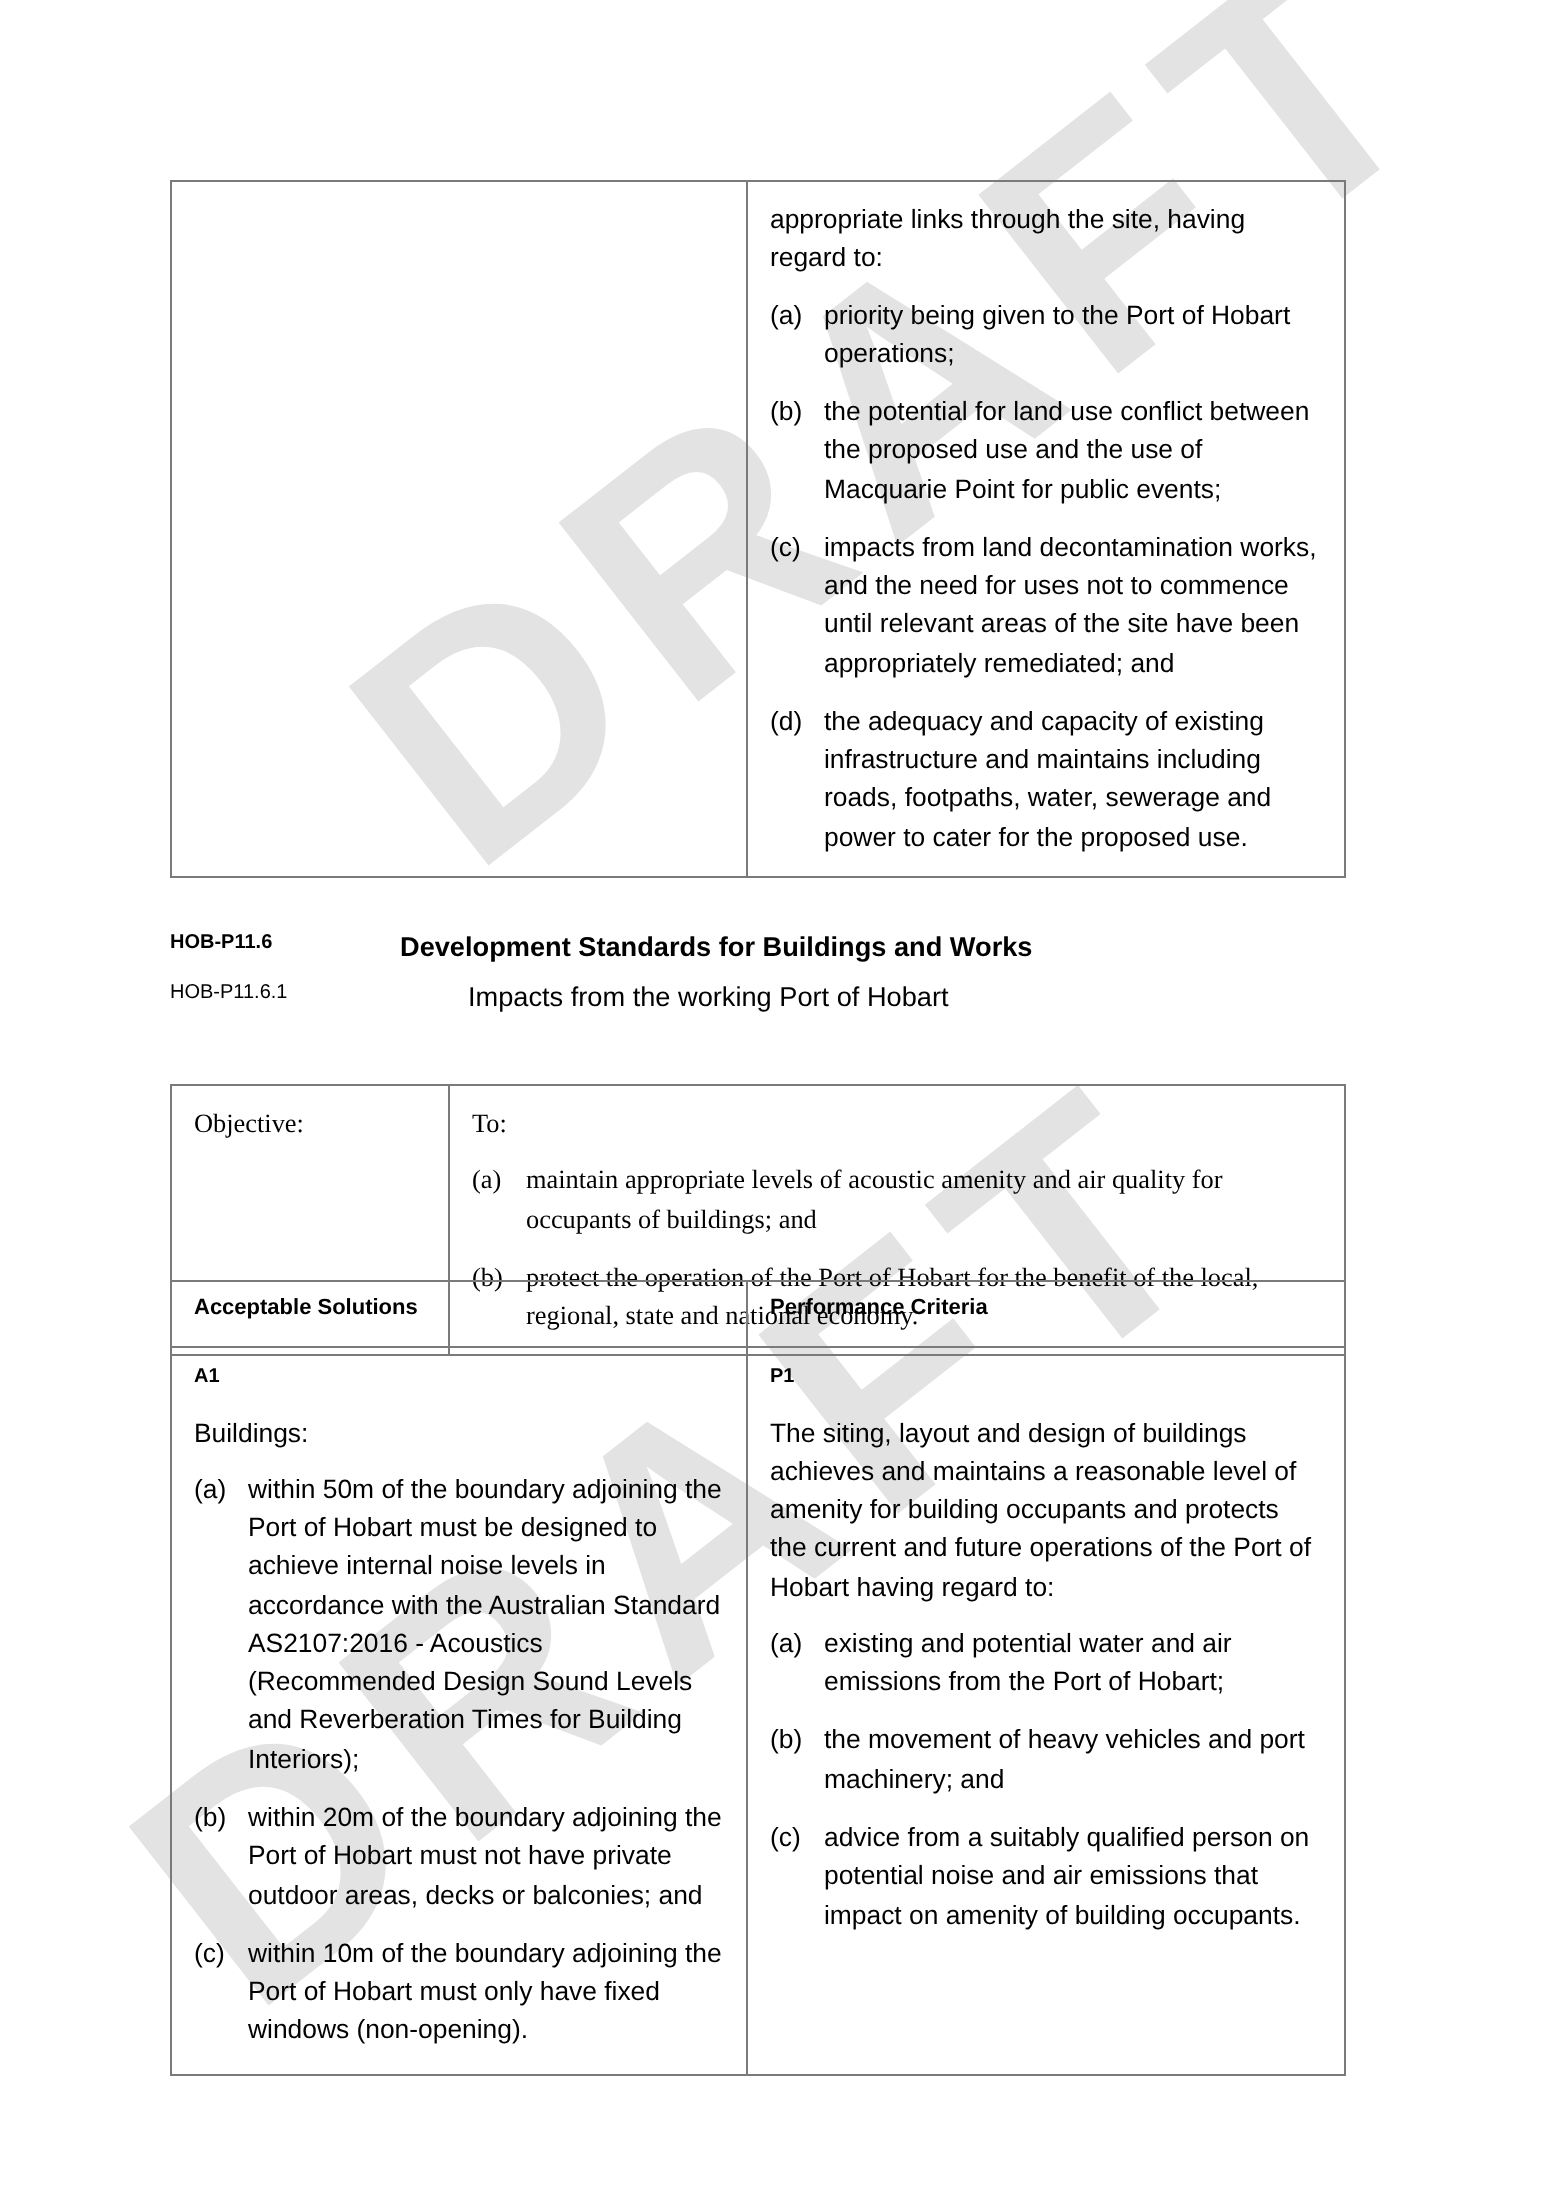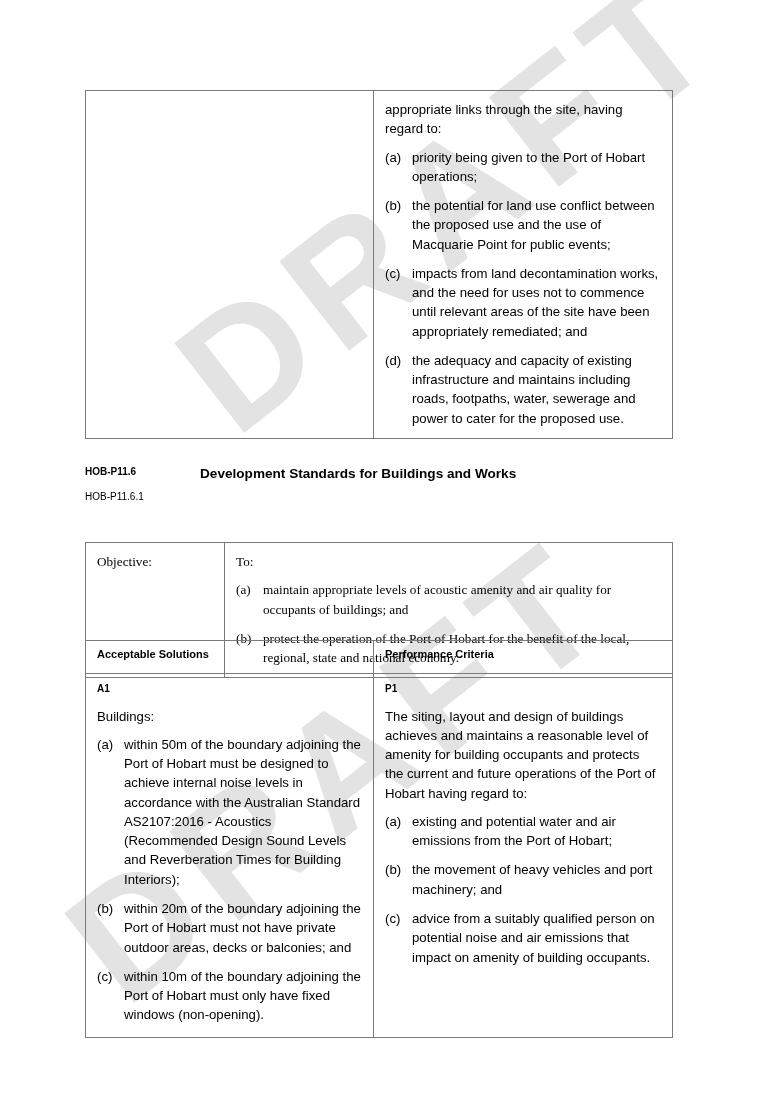--- a/index.html
+++ b/index.html
@@ -208,20 +208,21 @@
     </tr>
   </tbody>
     </table>
 
   <div class="heading-row" id="heading-main">
     <div class="heading-code">HOB-P11.6</div>
     <div class="heading-title">Development Standards for Buildings and Works</div>
   </div>
   <div class="heading-row" id="heading-sub">
     <div class="heading-code">HOB-P11.6.1</div>
+    <div class="heading-title">Impacts from the working Port of Hobart</div>
   </div>
 
   <table class="doc-table" id="table-objective">
     <tbody>
         <tr>
       <td class="col-label">
         <div class="cell-pad">Objective:</div>
       </td>
       <td class="col-body">
         <div class="cell-pad">

